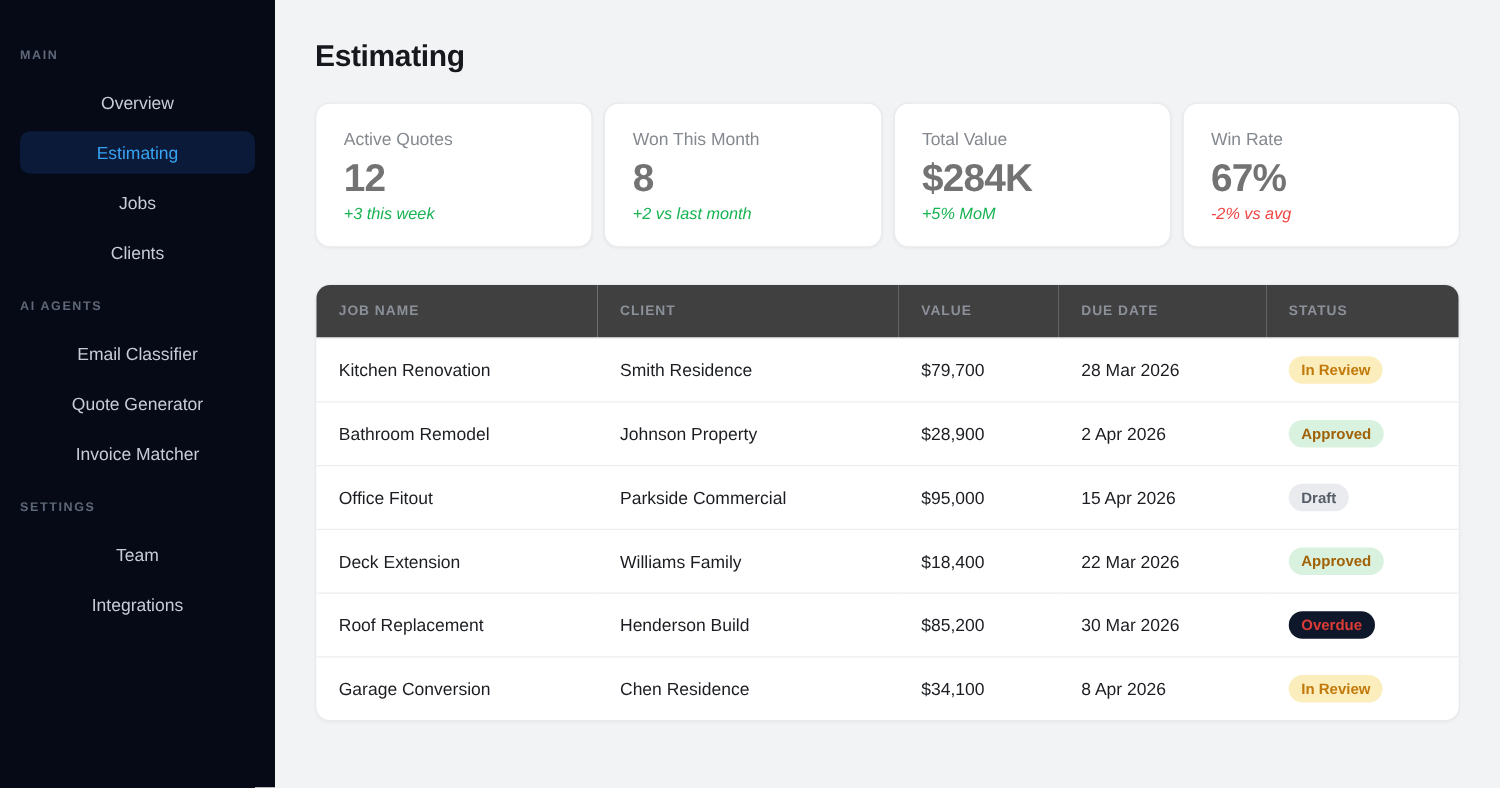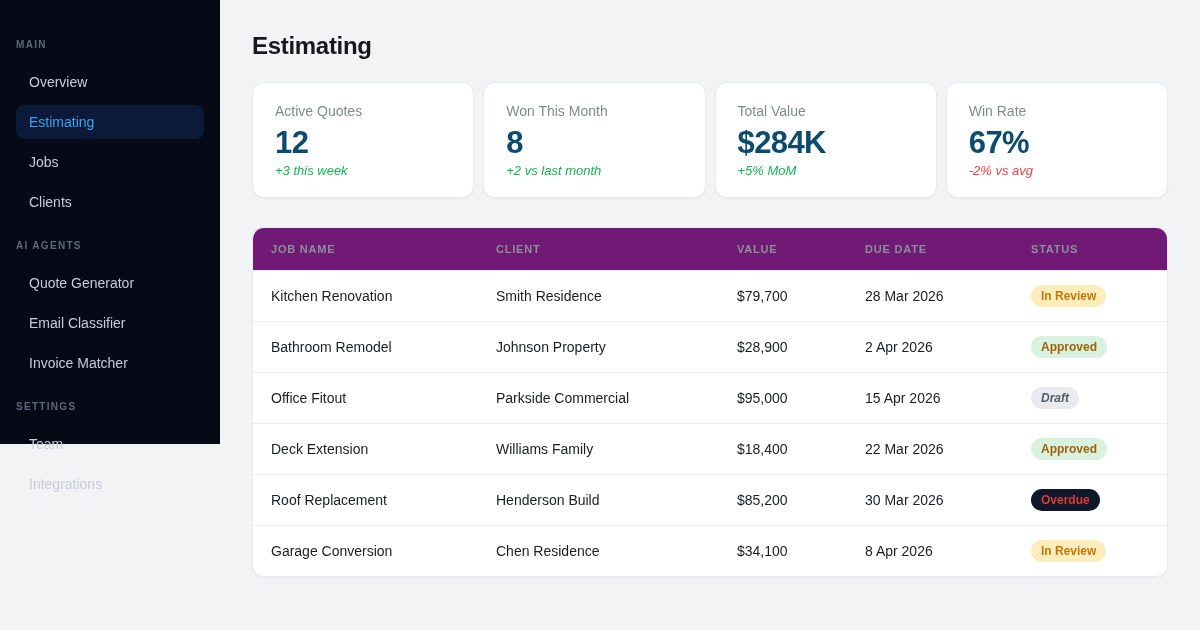--- a/index.html
+++ b/index.html
@@ -7,21 +7,21 @@
   body {
     font-family: "Liberation Sans", sans-serif;
     display: flex;
     background: #f2f3f4;
     color: #1b1d22;
   }
   
   .sidebar {
     width: 220px;
     min-width: 220px;
-    height: 444px;
+    height: 630px;
     background: #060916;
     padding-top: 37px;
   }
   .side-label {
     font-size: 10px;
     line-height: 16px;
     font-weight: 700;
     letter-spacing: 1.3px;
     color: #5f6878;
     padding: 0 16px;
@@ -32,20 +32,21 @@
   .side-item {
     height: 34px;
     margin: 3px 16px;
     padding: 0 13px;
     display: flex;
     align-items: center;
     border-radius: 8px;
     font-size: 14px;
     color: #c7cdd7;
     cursor: pointer;
+    justify-content: center;
   }
   .side-item.active {
     background: #0a1a38;
     color: #38a3f3;
   }
   
   .main {
     flex: 1;
     padding: 32px;
   }
@@ -73,21 +74,21 @@
   }
   .stat-label {
     font-size: 14px;
     line-height: 15px;
     color: #84898f;
   }
   .stat-value {
     font-size: 31px;
     line-height: 34px;
     font-weight: 700;
-    color: #0c4a6e;
+    color: #737373;
     letter-spacing: -0.6px;
     margin-top: 7px;
   }
   .stat-delta {
     font-size: 13px;
     line-height: 14px;
     margin-top: 4px;
     font-style: italic;
   }
   .delta-green { color: #17b352; }
@@ -101,21 +102,21 @@
     box-shadow: 0 1px 2px rgba(16,24,40,0.04);
     overflow: hidden;
   }
   table { width: 100%; border-collapse: collapse; table-layout: fixed; }
   col.c-job    { width: 225px; }
   col.c-client { width: 241px; }
   col.c-value  { width: 128px; }
   col.c-due    { width: 166px; }
   col.c-status { width: auto;  }
   thead th {
-    background: #701a75;
+    background: #404040;
     height: 42px;
     text-align: left;
     font-size: 11px;
     font-weight: 700;
     letter-spacing: 0.8px;
     color: #8b9099;
     padding: 0 0 0 18px;
     border-bottom: 1px solid #e8eaed;
   }
   tbody td {
@@ -129,21 +130,21 @@
   .badge {
     display: inline-block;
     padding: 5px 10px;
     border-radius: 999px;
     font-size: 12px;
     line-height: 12px;
     font-weight: 700;
   }
   .badge--review   { background: #fbedbc; color: #c2790a; }
   .badge--approved { background: #d9f2df; color: #a16207; }
-  .badge--draft    { background: #e9ebee; color: #565d68; font-style: italic; }
+  .badge--draft    { background: #e9ebee; color: #565d68; }
   .badge--overdue  { background: #0f172a; color: #dd3b36; }
 </style>
 </head>
 <body>
 
 <aside class="sidebar" id="sidebar">
     <div class="side-section">
       <div class="side-label">MAIN</div>
       <div class="side-item">
         <span>Overview</span>
@@ -154,24 +155,24 @@
       <div class="side-item">
         <span>Jobs</span>
       </div>
       <div class="side-item">
         <span>Clients</span>
       </div>
     </div>
     <div class="side-section">
       <div class="side-label">AI AGENTS</div>
       <div class="side-item">
+        <span>Email Classifier</span>
+      </div>
+      <div class="side-item">
         <span>Quote Generator</span>
-      </div>
-      <div class="side-item">
-        <span>Email Classifier</span>
       </div>
       <div class="side-item">
         <span>Invoice Matcher</span>
       </div>
     </div>
     <div class="side-section">
       <div class="side-label">SETTINGS</div>
       <div class="side-item">
         <span>Team</span>
       </div>

